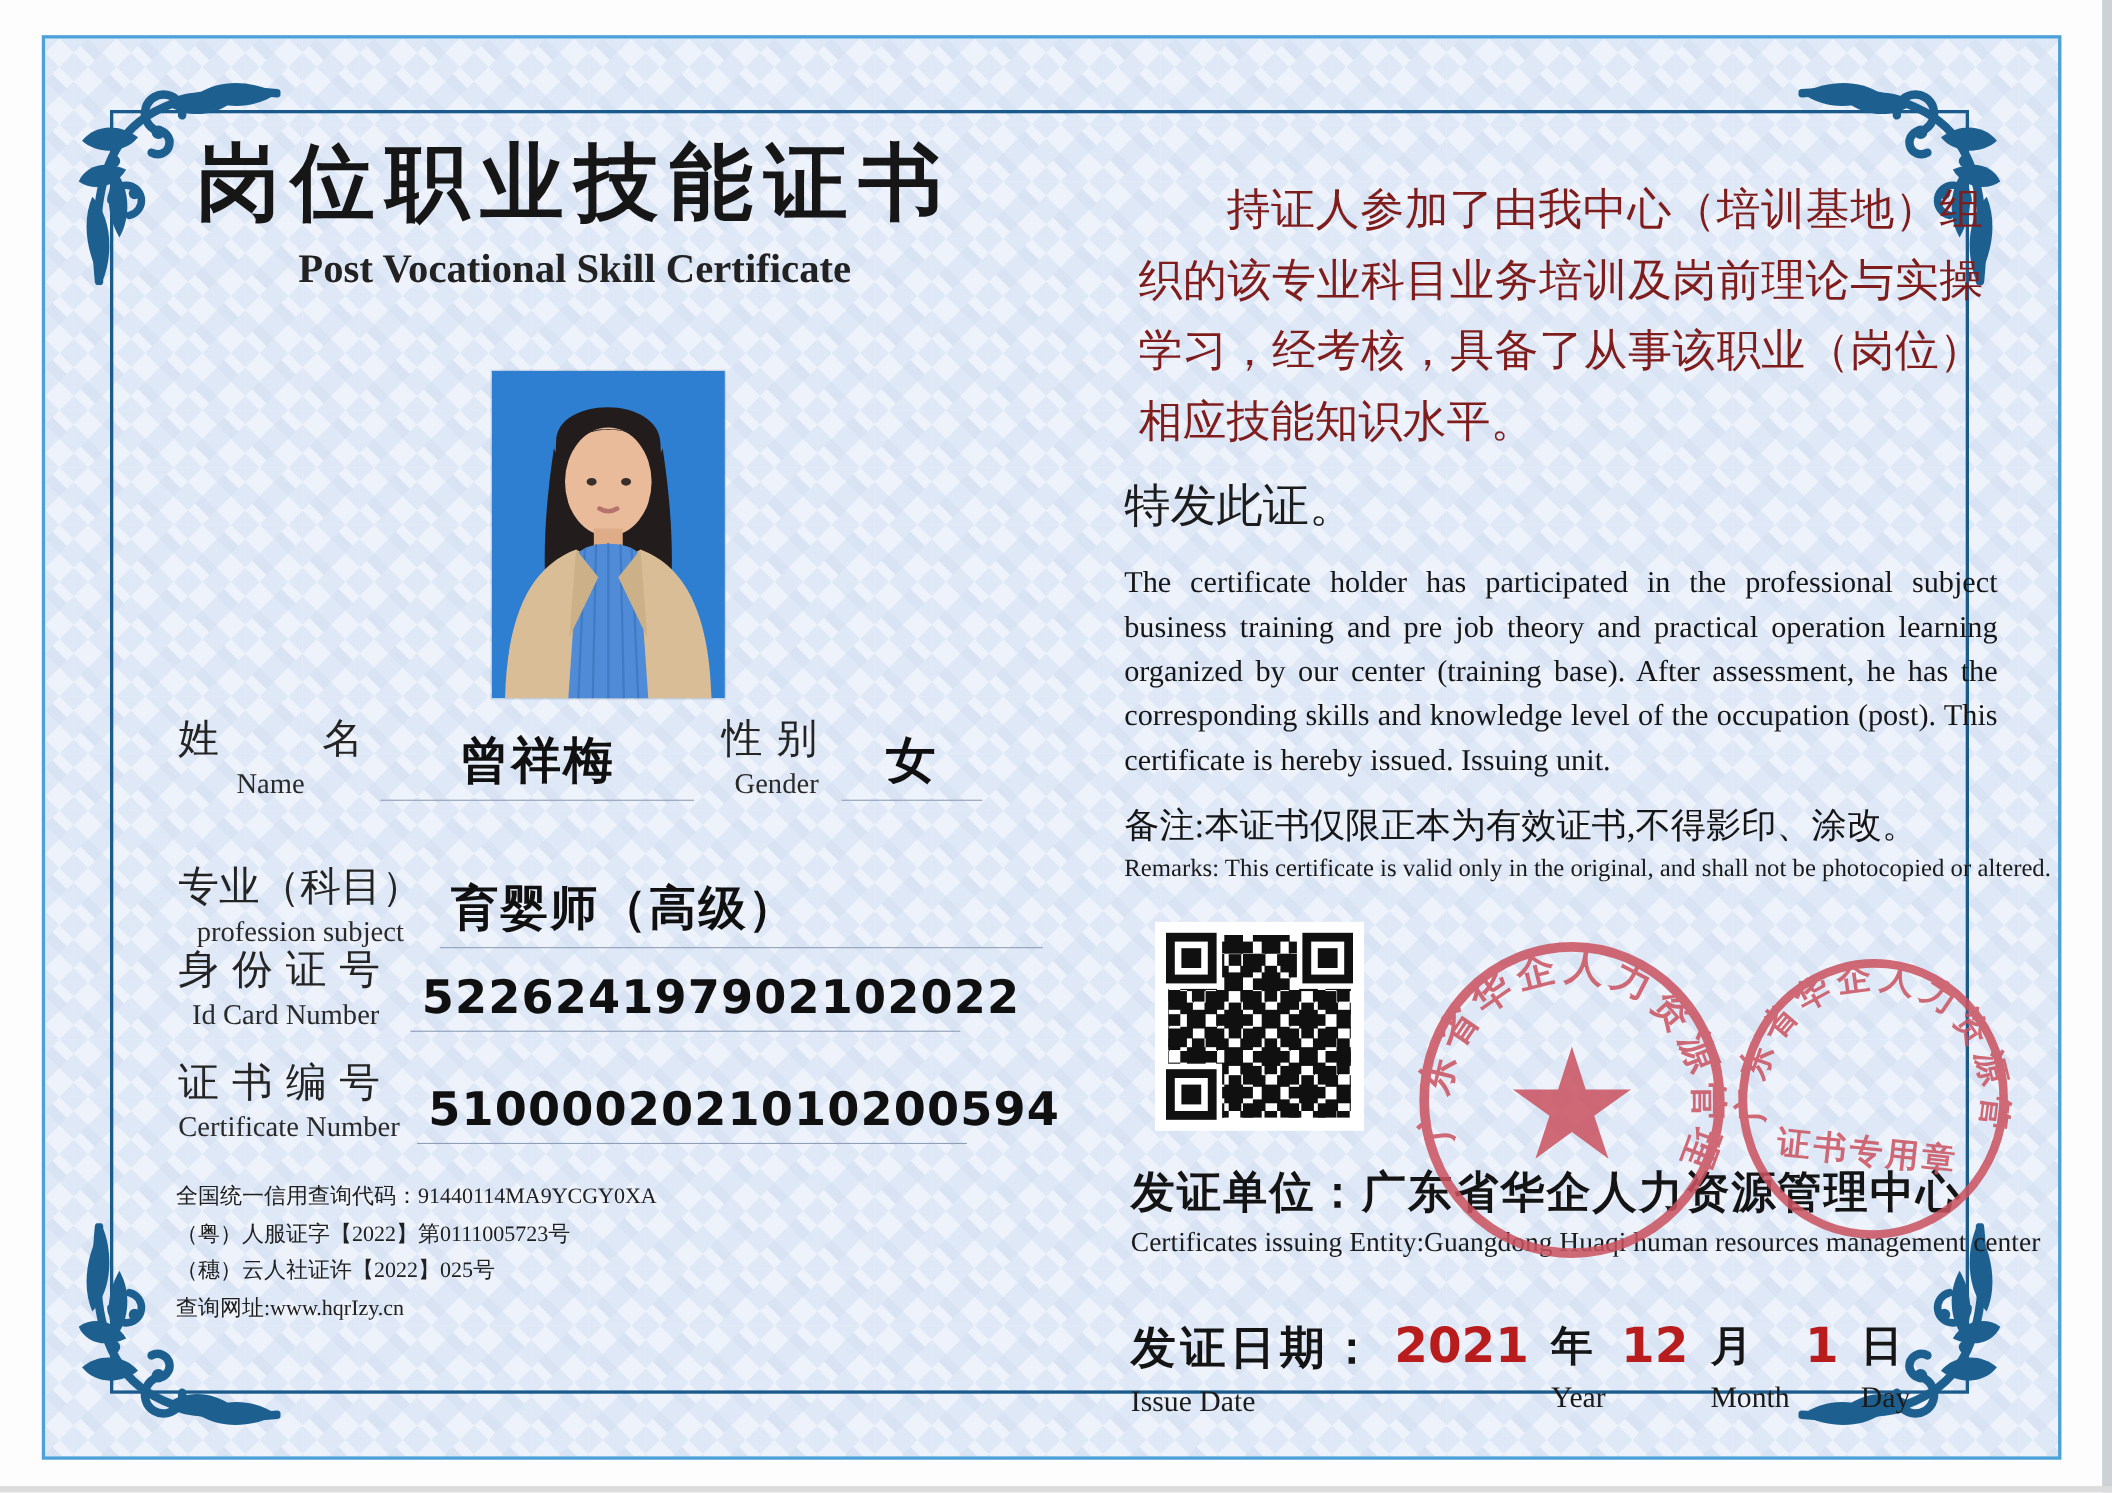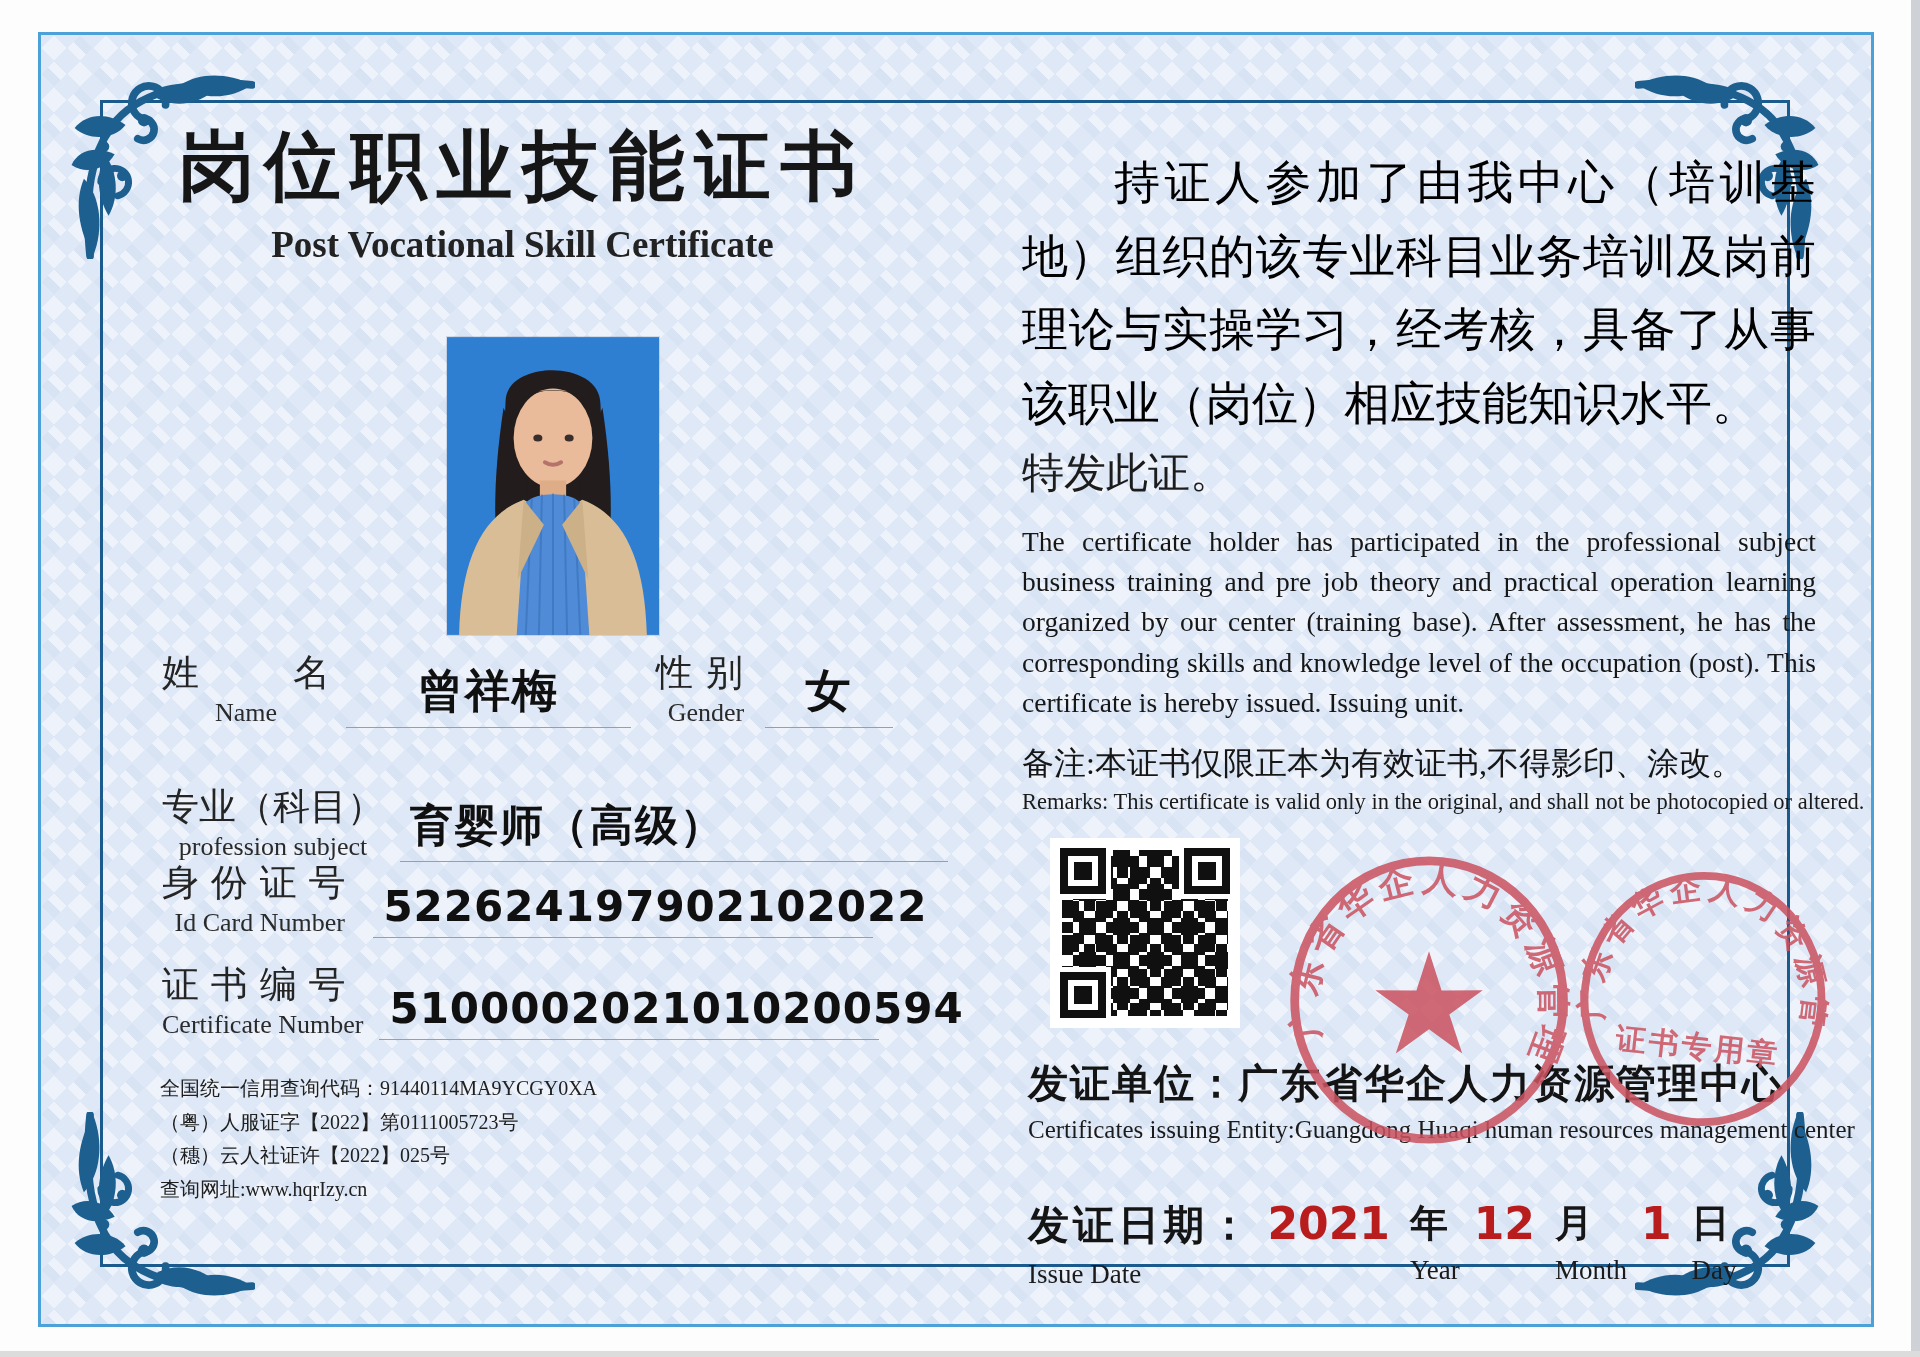--- a/index.html
+++ b/index.html
@@ -61,21 +61,21 @@
   .w-id{width:500px;}
   .row-cert{left:162px;top:964px;}
   .w-cert{width:500px;}
   .gap{width:16px;}
 
   .left-footer{position:absolute;left:160px;top:1072px;width:740px;font-size:20px;color:#202020;line-height:1.68;}
   .left-footer div{white-space:nowrap;}
 
   
   .right-col{position:absolute;left:1022px;top:146px;width:794px;}
-  .cn-par{font-size:46px;line-height:1.6;color:#000000;text-indent:2em;margin:0;text-align:justify;}
+  .cn-par{font-size:40px;line-height:1.6;color:#7f1d1d;text-indent:2em;margin:13px;text-align:justify;}
   .cn-closing{font-size:42px;line-height:1.6;color:#1c1c1c;margin:0;}
   .en-par{font-size:27.5px;line-height:1.47;color:#161616;margin:14px 0 0 0;text-align:justify;}
   .remark-cn{font-size:32px;color:#161616;margin-top:18px;white-space:nowrap;}
   .remark-en{font-size:22.5px;color:#1a1a1a;margin-top:3px;white-space:nowrap;}
 
   
   .qr{position:absolute;left:1050px;top:838px;width:190px;height:190px;background:#ffffff;}
   .qr-data{position:absolute;inset:12px;
     background:
       repeating-conic-gradient(#101010 0% 25%,transparent 0% 50%),

